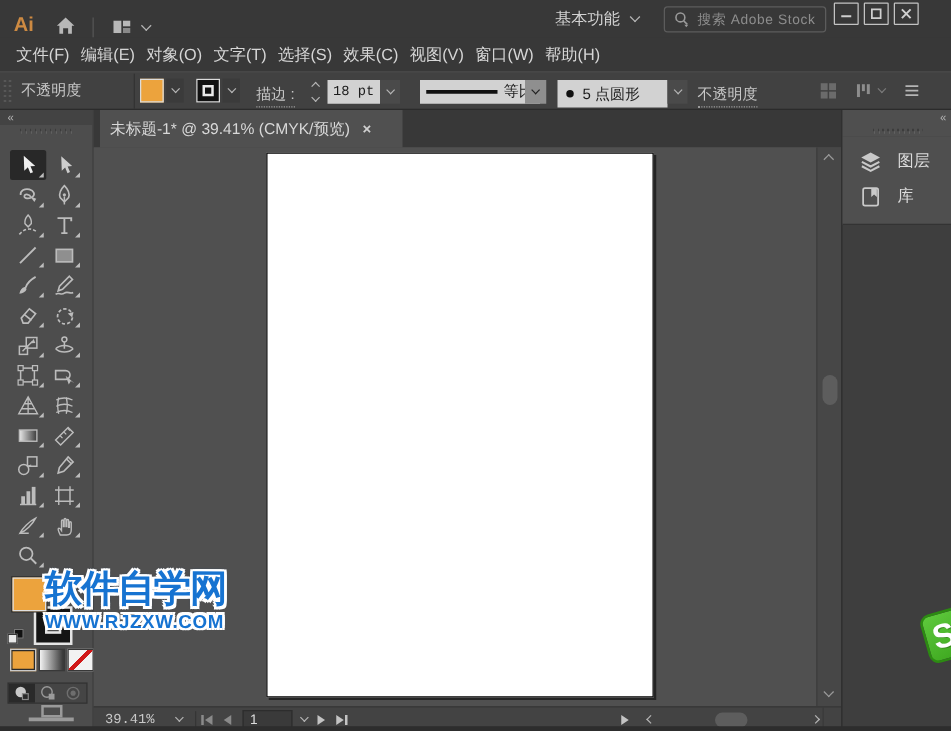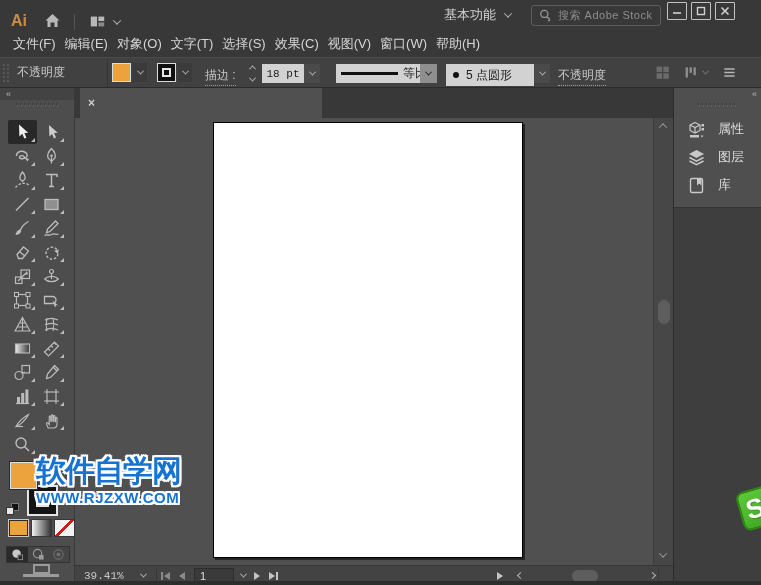--- a/index.html
+++ b/index.html
@@ -631,20 +631,21 @@
     <div id="screen-mode">
         <span class="r"></span>
         <span class="l"></span>
       </div>
   </div>
 </div>
 
 <div id="docarea">
   <div id="tabbar">
     <div id="tab">
+      <span class="t">未标题-1* @ 39.41% (CMYK/预览)</span>
       <span class="x">×</span>
     </div>
   </div>
   <div id="canvas">
     <div id="artboard"></div>
   </div>
   <div id="vscroll">
     <span class="chev up"></span>
     <span class="thumb"></span>
     <span class="chev dn"></span>
@@ -692,26 +693,20 @@
 </div>
 
 <div id="rightpanel">
   <div id="rp-head">«</div>
   <div id="rp-dots">
       <i></i>
     </div>
   <div id="rp-items">
       <div class="rp-item">
         <svg>
-          <use href="#i-cube"></use>
-        </svg>
-        <span>属性</span>
-      </div>
-      <div class="rp-item">
-        <svg>
           <use href="#i-layers"></use>
         </svg>
         <span>图层</span>
       </div>
       <div class="rp-item">
         <svg>
           <use href="#i-book"></use>
         </svg>
         <span>库</span>
       </div>

